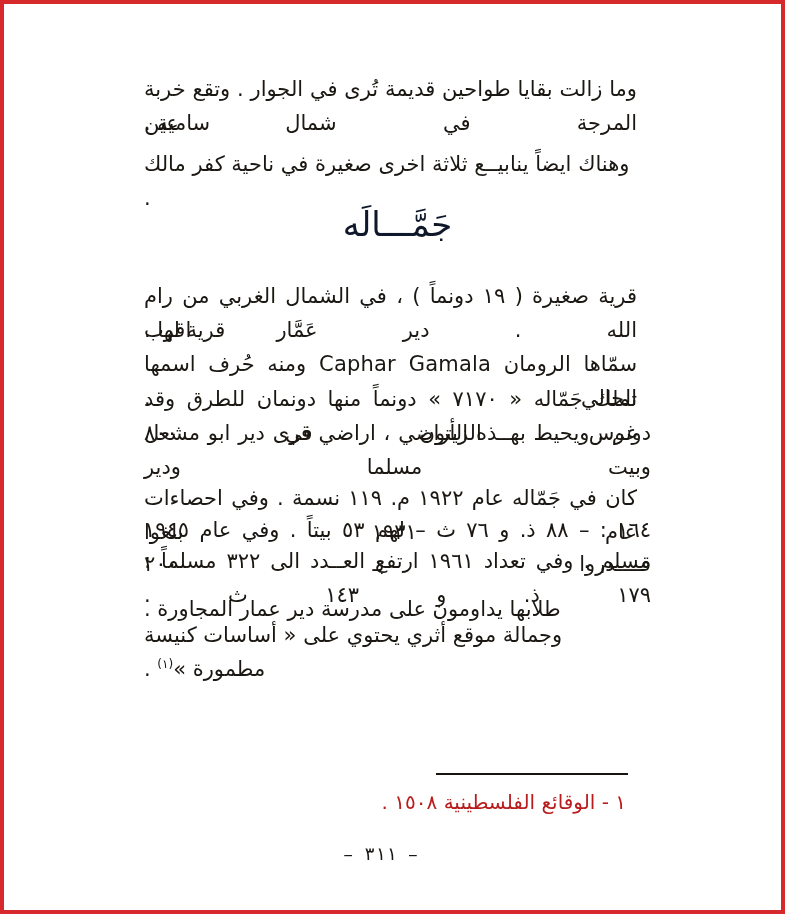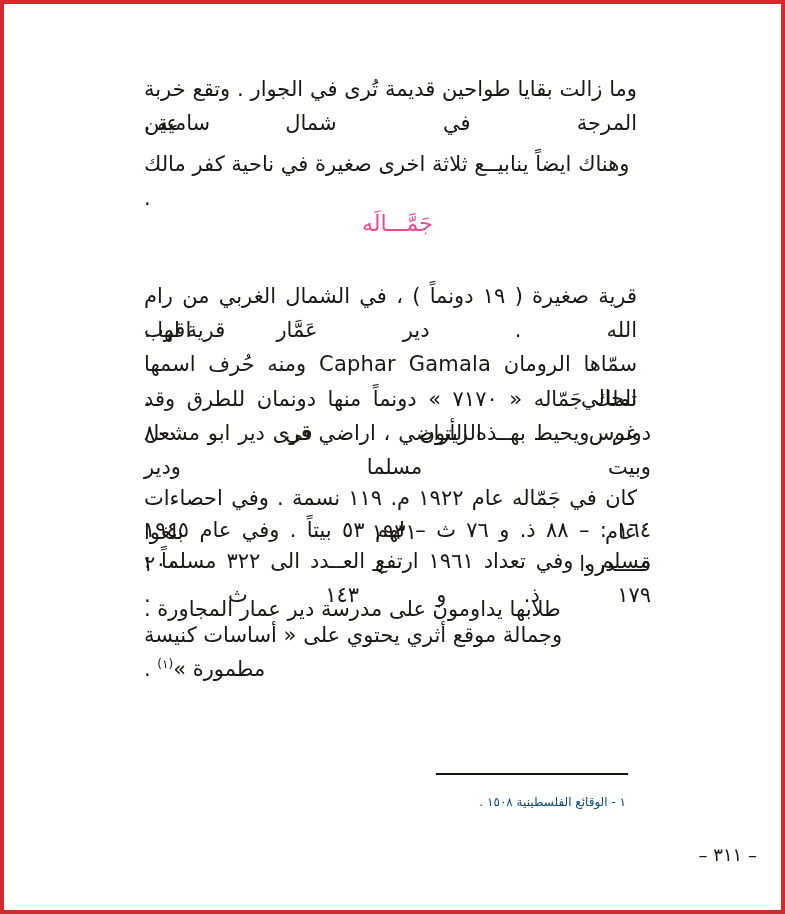--- a/index.html
+++ b/index.html
@@ -11,34 +11,34 @@
   .line {
     position:absolute; left:140px; right:130px;
     direction:rtl; font-size:21px; line-height:34px;
     letter-spacing:0.2px; white-space:normal;
   }
   .just  { text-align:justify; text-align-last:justify; }
   .right { text-align:left; }
   .indent{ padding-right:14px; }
   .heading {
     position:absolute; left:140px; right:130px; top:194px;
-    direction:rtl; text-align:center; font-size:22px; line-height:52px;
-    color:#ec4899;
+    direction:rtl; text-align:center; font-size:34px; line-height:52px;
+    color:#0f172a;
   }
   .fn-rule {
     position:absolute; top:769px; right:153px; width:192px; height:2px;
     background:#17130f;
   }
   .footnote {
     position:absolute; right:155px; top:786px; direction:rtl;
-    font-size:12px; line-height:24px; text-align:right; color:#0c4a6e;
+    font-size:20px; line-height:24px; text-align:right; color:#b91c1c;
   }
   .pageno {
     position:absolute; left:0; right:24px; top:839px;
-    direction:rtl; font-size:18px; line-height:24px;
+    direction:rtl; text-align:center; font-size:18px; line-height:24px;font-family:Liberation Mono, monospace;
   }
   sup.fnref { font-size:12px; line-height:0; vertical-align:super; }
 </style>
 </head>
 <body>
 
 <div class="page" style="border-color: rgb(213, 41, 44); background: rgb(255, 255, 255);">
 
   <div class="line just indent" style="top:68px">وما زالت بقايا طواحين قديمة تُرى في الجوار . وتقع خربة المرجة في شمال عين</div>
   <div class="line right" style="top:102px">سامية .</div>

